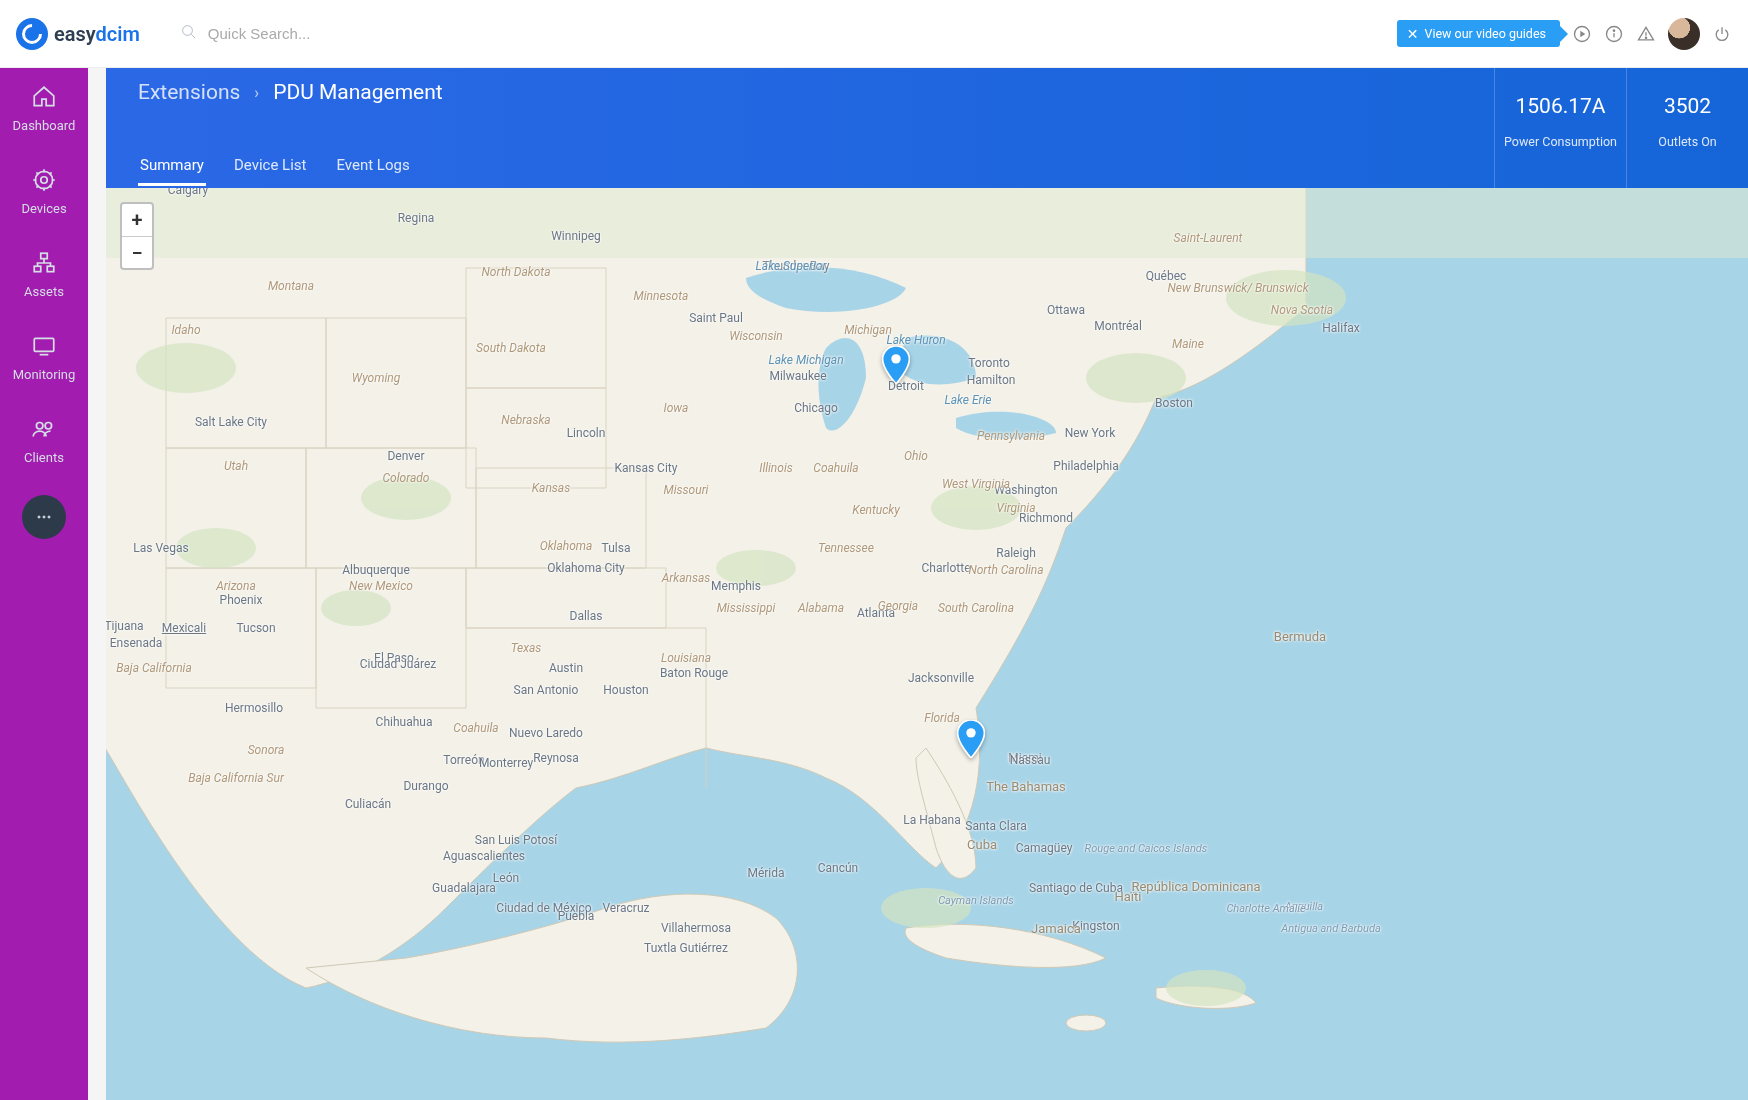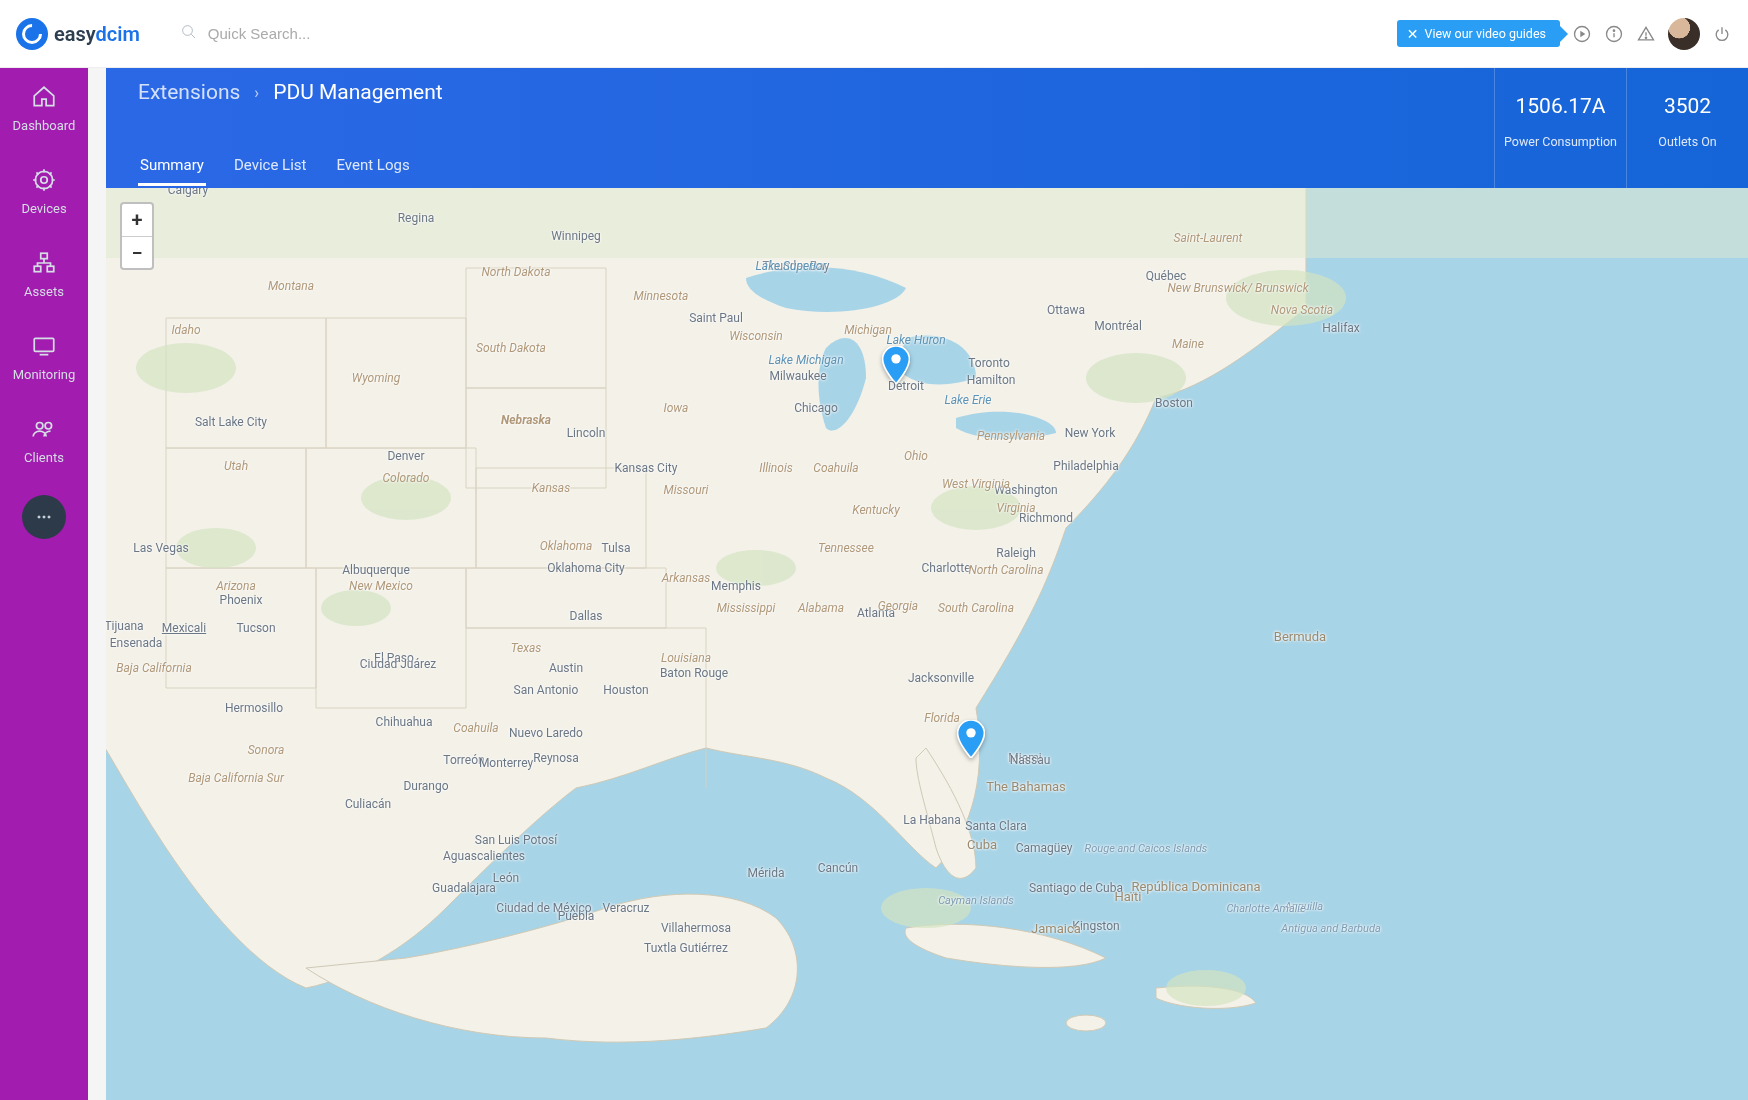--- a/index.html
+++ b/index.html
@@ -374,21 +374,21 @@
       <span class="map-label " style="left: 938px; top: 660px;">Camagüey</span>
       <span class="map-label " style="left: 970px; top: 700px;">Santiago de Cuba</span>
       <span class="map-label " style="left: 990px; top: 738px;">Kingston</span>
       <span class="map-label state" style="left: 185px; top: 98px;">Montana</span>
       <span class="map-label state" style="left: 410px; top: 84px;">North Dakota</span>
       <span class="map-label state" style="left: 405px; top: 160px;">South Dakota</span>
       <span class="map-label state" style="left: 555px; top: 108px;">Minnesota</span>
       <span class="map-label state" style="left: 650px; top: 148px;">Wisconsin</span>
       <span class="map-label state" style="left: 762px; top: 142px;">Michigan</span>
       <span class="map-label state" style="left: 570px; top: 220px;">Iowa</span>
-      <span class="map-label state" style="left: 420px; top: 232px; font-weight: bold;">Nebraska</span>
+      <span class="map-label state" style="left: 420px; top: 232px;">Nebraska</span>
       <span class="map-label state" style="left: 270px; top: 190px;">Wyoming</span>
       <span class="map-label state" style="left: 80px; top: 142px;">Idaho</span>
       <span class="map-label state" style="left: 130px; top: 278px;">Utah</span>
       <span class="map-label state" style="left: 300px; top: 290px;">Colorado</span>
       <span class="map-label state" style="left: 445px; top: 300px;">Kansas</span>
       <span class="map-label state" style="left: 580px; top: 302px;">Missouri</span>
       <span class="map-label state" style="left: 670px; top: 280px;">Illinois</span>
       <span class="map-label state" style="left: 730px; top: 280px;">Coahuila</span>
       <span class="map-label state" style="left: 810px; top: 268px;">Ohio</span>
       <span class="map-label state" style="left: 905px; top: 248px;">Pennsylvania</span>

